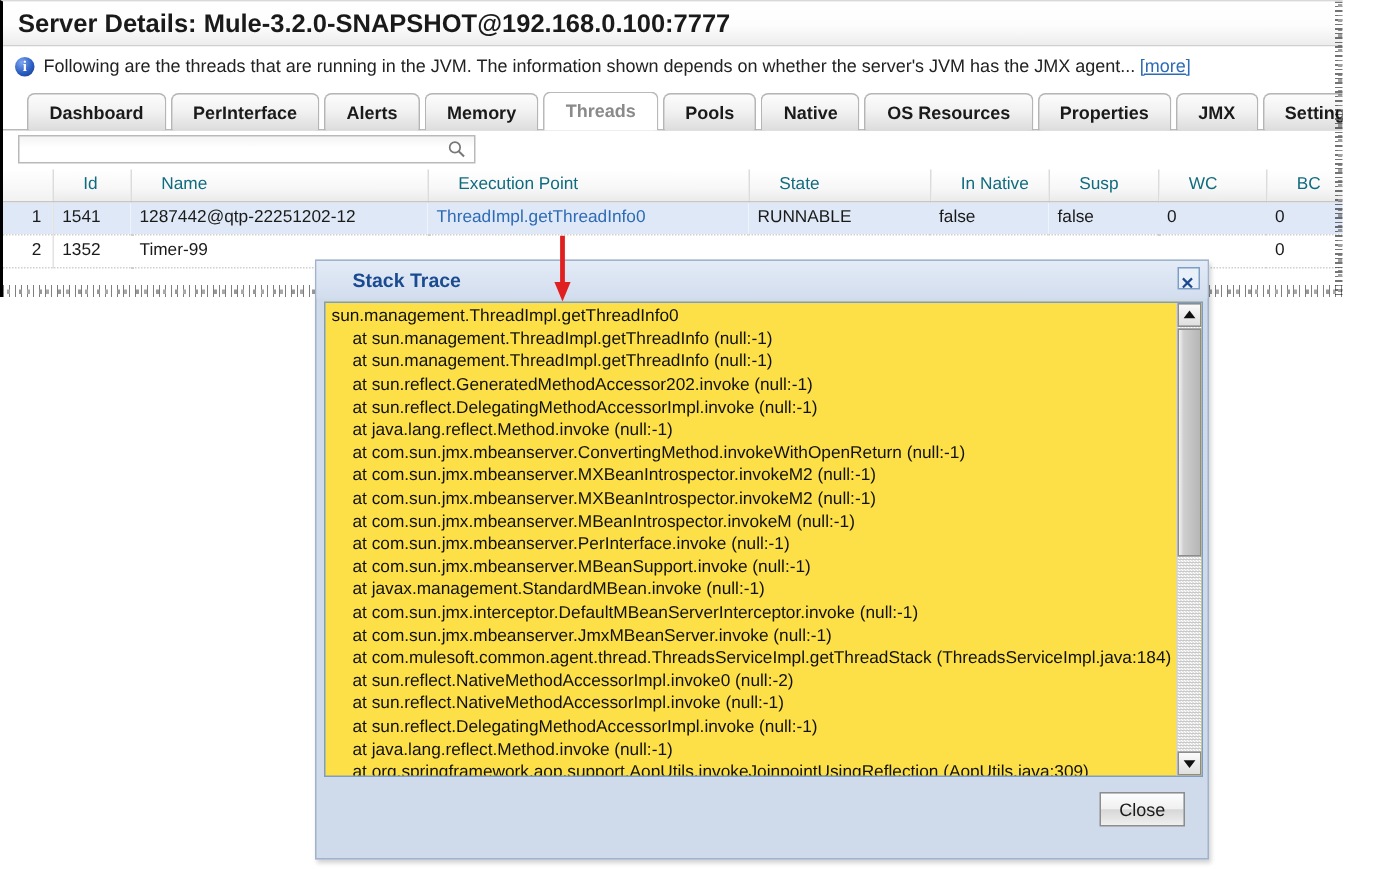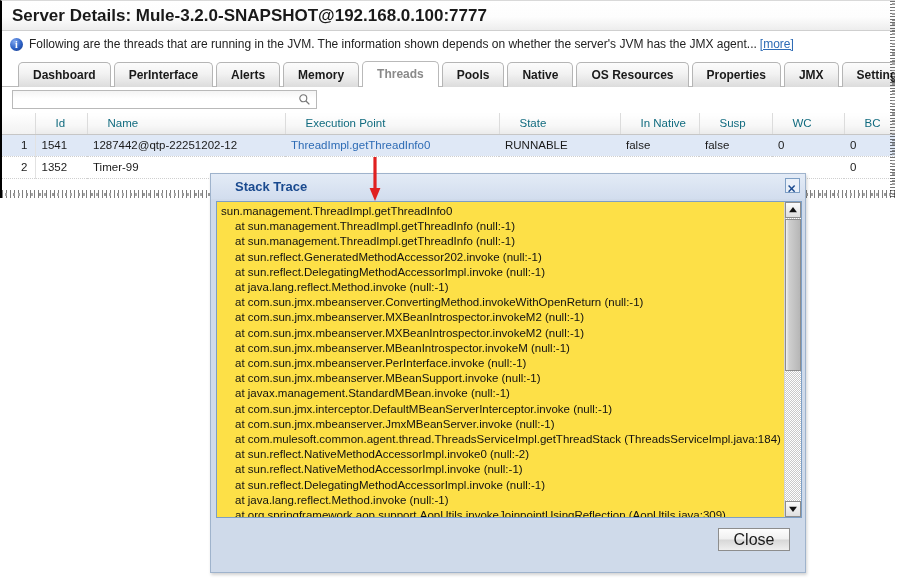--- a/index.html
+++ b/index.html
@@ -335,23 +335,23 @@
     box-sizing: border-box;
   }
   #dlg-footer {
     position: absolute;
     left: 0; bottom: 0;
     width: 100%; height: 54px;
   }
   #close-button {
     position: absolute;
     right: 15px; top: 10px;
-    width: 72px; height: 23px;
+    width: 57px; height: 23px;
     font-family: "Liberation Sans", sans-serif;
-    font-size: 16px;
+    font-size: 12px;
     color: #1a1a1a;
     background: linear-gradient(to bottom, #fdfdfd 0%, #f0f0f0 48%, #d7d7d7 52%, #efefef 100%);
     border: 1px solid #8d8d8d;
     box-sizing: border-box;
     cursor: pointer;
   }
 </style>
 </head>
 <body>
 

